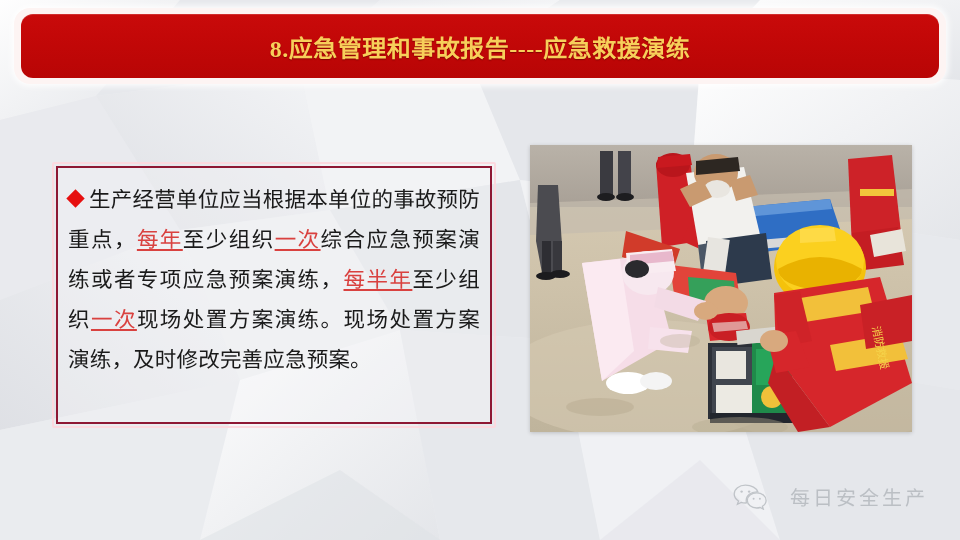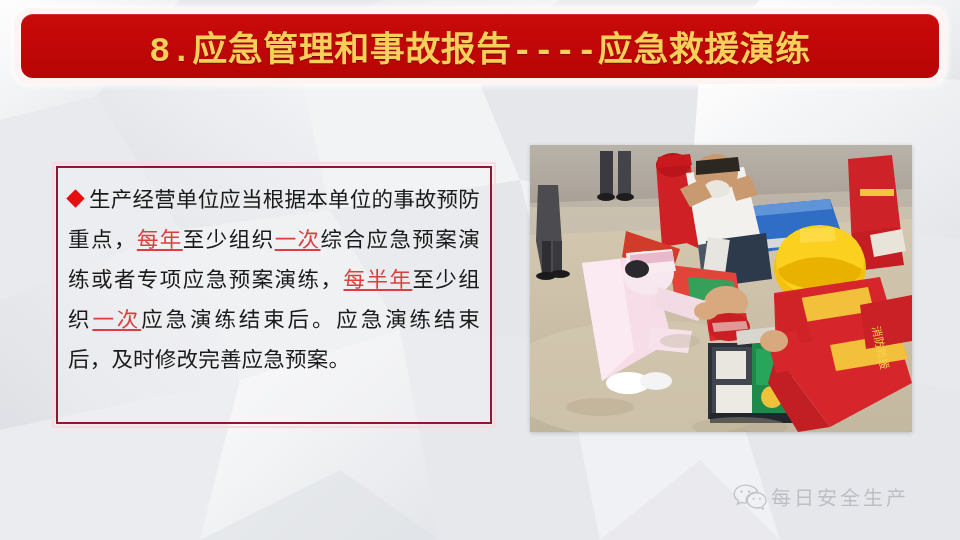--- a/index.html
+++ b/index.html
@@ -51,22 +51,22 @@
     width: 918px;
     height: 64px;
     border-radius: 12px;
     background: linear-gradient(180deg, #c90a0a 0%, #c10707 50%, #b80505 100%);
     display: flex;
     align-items: center;
     justify-content: center;
     box-shadow: inset 0 1px 0 rgba(255,255,255,0.15);
   }
   .title-text {
-    font-family: Liberation Mono, monospace;
-    font-size: 35px;
+    font-family: Liberation Serif, serif;
+    font-size: 24px;
     font-weight: bold;
     letter-spacing: 0.5px;
     color: #f7cf5a;
     text-shadow: 0 1px 1px rgba(90,0,0,0.55);
     white-space: nowrap;
   }
 
   
   .text-box-outer {
     position: absolute;
@@ -128,21 +128,21 @@
   }
   .photo-svg { display: block; width: 382px; height: 287px; }
 
   
   .watermark {
     position: absolute;
     left: 733px;
     top: 482px;
     display: flex;
     align-items: center;
-    gap: 4px;
+    gap: 23px;
     opacity: 0.55;
   }
   .wechat-icon { display: block; }
   .watermark-text {
     font-family: "DejaVu Sans", "Liberation Sans", sans-serif;
     font-size: 20px;
     letter-spacing: 3px;
     color: #9aa0a6;
     white-space: nowrap;
   }
@@ -189,21 +189,21 @@
   </svg>
 
   <div class="title-banner-glow"></div>
   <div class="title-banner">
     <span class="title-text">8.应急管理和事故报告----应急救援演练</span>
   </div>
 
   <div class="text-box-outer"></div>
   <div class="text-box">
     <p class="body-para">
-      <span class="bullet-diamond"></span><span>生产经营单位应当根据本单位的事故预防重点，</span><span class="hl-red">每年</span><span>至少组织</span><span class="hl-red">一次</span><span>综合应急预案演练或者专项应急预案演练，</span><span class="hl-red">每半年</span><span>至少组织</span><span class="hl-red">一次</span><span>应急演练结束后。应急演练结束后，及时修改完善应急预案。</span>
+      <span class="bullet-diamond"></span><span>生产经营单位应当根据本单位的事故预防重点，</span><span class="hl-red">每年</span><span>至少组织</span><span class="hl-red">一次</span><span>综合应急预案演练或者专项应急预案演练，</span><span class="hl-red">每半年</span><span>至少组织</span><span class="hl-red">一次</span><span>现场处置方案演练。现场处置方案演练，及时修改完善应急预案。</span>
     </p>
   </div>
 
   <div class="photo-frame">
     <svg class="photo-svg" viewBox="0 0 382 287" preserveAspectRatio="none" aria-hidden="true">
       <defs>
         <linearGradient id="sand" x1="0" y1="0" x2="0" y2="1">
           <stop offset="0%" stop-color="#d8cdb6"></stop>
           <stop offset="45%" stop-color="#cfc3ab"></stop>
           <stop offset="100%" stop-color="#bfb49c"></stop>

